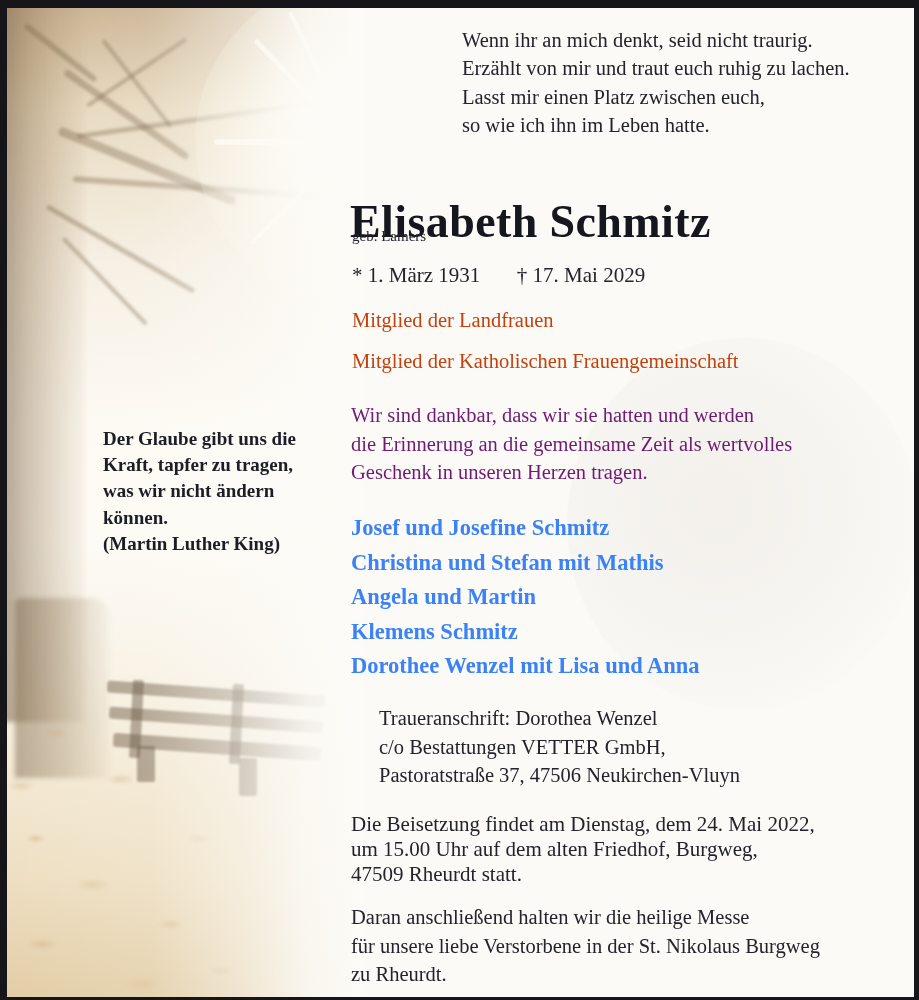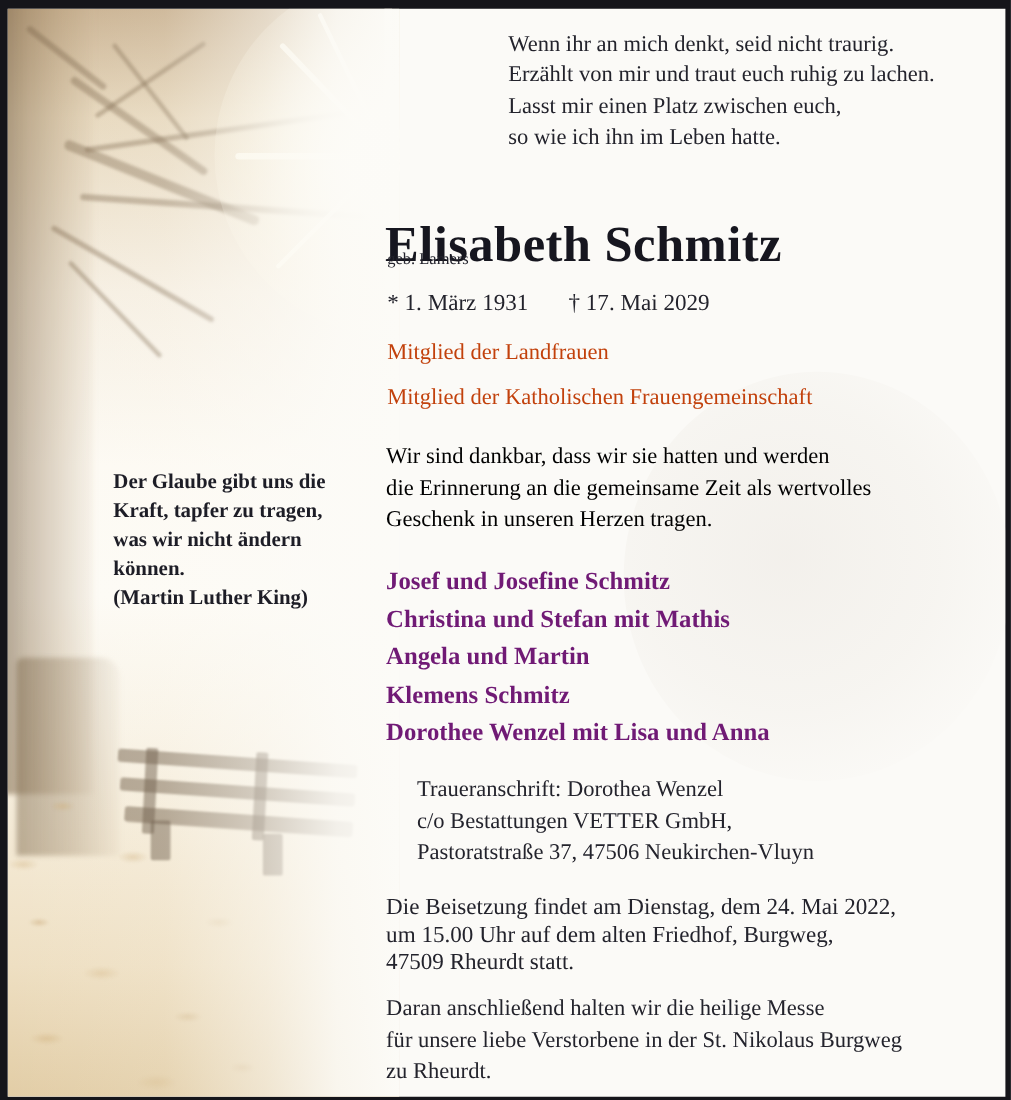--- a/index.html
+++ b/index.html
@@ -234,33 +234,33 @@
     white-space: pre-line;
   }
 
   .gratitude {
     position: absolute;
     left: 8px;
     top: 393px;
     width: 556px;
     font-size: 20.5px;
     line-height: 28.6px;
-    color: #000000;
+    color: #701a75;
     white-space: pre-line;
   }
 
   .family {
     position: absolute;
     left: 8px;
     top: 503px;
     width: 556px;
     font-size: 22.5px;
     font-weight: bold;
     line-height: 34.6px;
-    color: #701a75;
+    color: #3b82f6;
     white-space: pre-line;
   }
 
   .address {
     position: absolute;
     left: 8px;
     top: 696px;
     width: 560px;
     font-size: 20.5px;
     line-height: 28.6px;

